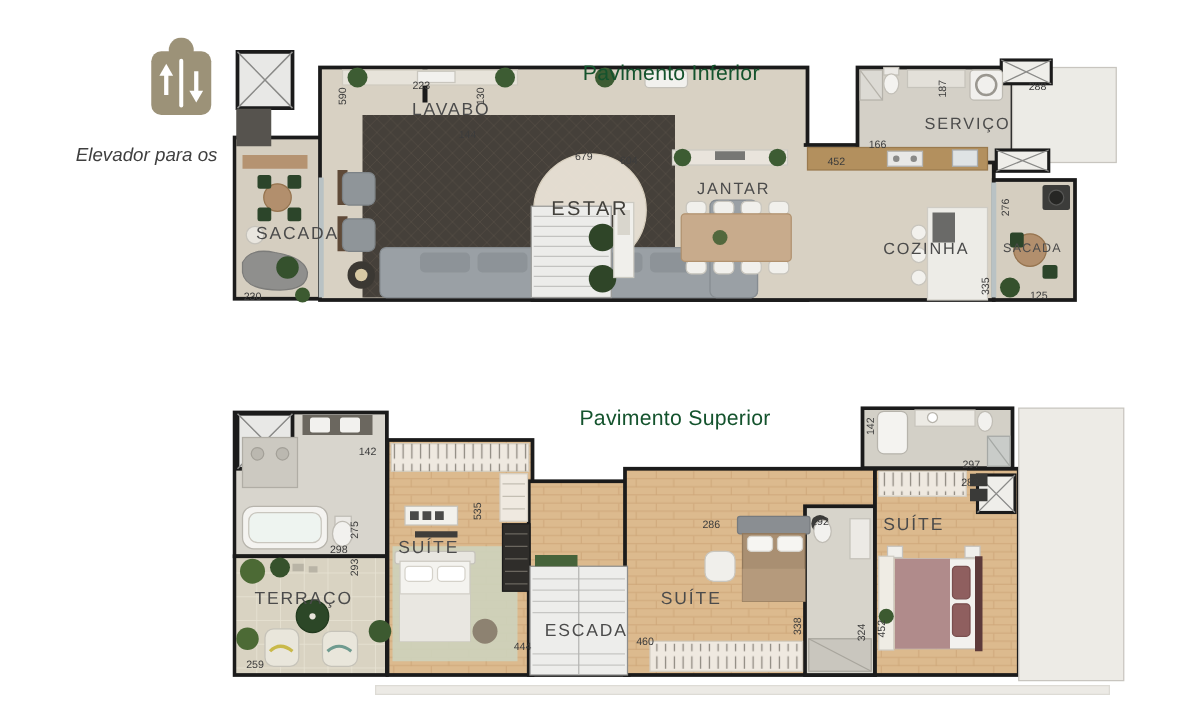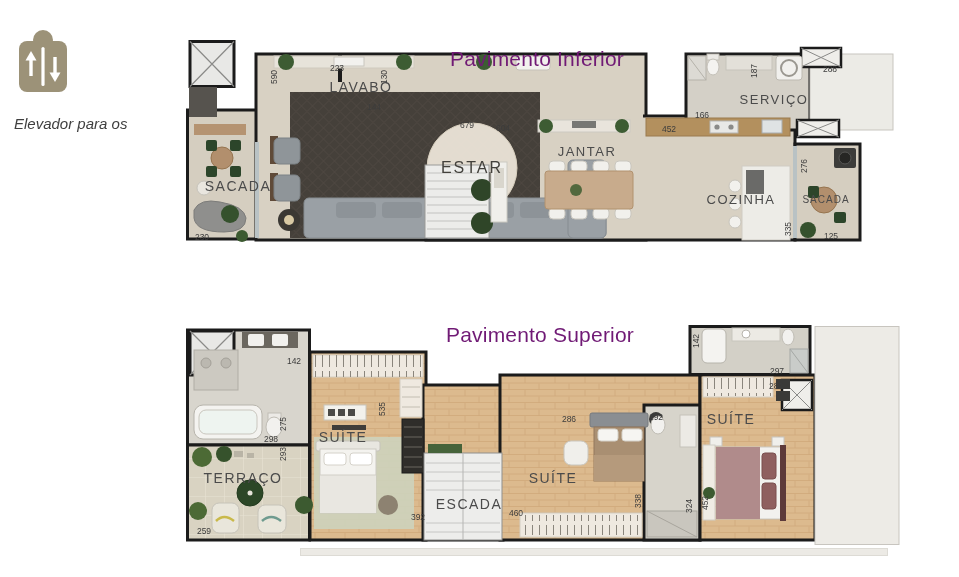--- a/index.html
+++ b/index.html
@@ -1,30 +1,30 @@
 <!DOCTYPE html>
 <html><head>
 <meta charset="utf-8">
 <style>
   html,body{margin:0;padding:0;background:#fff;}
   #canvas{position:relative;width:959px;height:577px;background:#ffffff;overflow:hidden;
           font-family:"Liberation Sans",sans-serif;}
   .plan{position:absolute;}
   .plan svg{position:absolute;left:0;top:0;}
-  .plan-title{position:absolute;transform:translate(-50%,-50%);font-size:21px;color:#701a75;
+  .plan-title{position:absolute;transform:translate(-50%,-50%);font-size:17px;color:#14532d;
               white-space:nowrap;letter-spacing:.2px;}
   .rlabel{position:absolute;transform:translate(-50%,-50%);font-size:14px;color:#4b4b4b;
           letter-spacing:1.5px;white-space:nowrap;}
   .rlabel.lg{font-size:16px;letter-spacing:2px;color:#43413c;}
   .rlabel.md{font-size:13px;}
   .rlabel.sm{font-size:10px;letter-spacing:1px;}
   .dim{position:absolute;transform:translate(-50%,-50%);font-size:8.5px;color:#3c3c3c;
        white-space:nowrap;}
   .dim.v{transform:translate(-50%,-50%) rotate(-90deg);}
-  #legend{position:absolute;left:14px;top:30px;width:160px;text-align:left;}
+  #legend{position:absolute;left:14px;top:30px;width:160px;text-align:right;}
   #legend .badge{display:inline-block;}
   #legend .caption{margin-top:10px;font-style:italic;font-size:15px;color:#3f3f3f;line-height:1.55;}
   .bottom-strip{position:absolute;left:300px;top:548px;width:588px;height:8px;
                 background:#eceae5;border:1px solid #dddbd5;box-sizing:border-box;}
 </style>
 </head>
 <body>
 
 <div id="canvas">
 
@@ -423,21 +423,21 @@
     <span class="rlabel" style="left:283px;top:179px">ESCADA</span>
     <span class="rlabel" style="left:367px;top:153px">SUÍTE</span>
     <span class="rlabel" style="left:545px;top:94px">SUÍTE</span>
 
     <span class="dim" style="left:108px;top:36px">142</span>
     <span class="dim v" style="left:97px;top:99px">275</span>
     <span class="dim" style="left:85px;top:114px">298</span>
     <span class="dim v" style="left:97px;top:129px">293</span>
     <span class="dim" style="left:18px;top:206px">259</span>
     <span class="dim v" style="left:196px;top:84px">535</span>
-    <span class="dim" style="left:232px;top:192px">392</span>
+    <span class="dim" style="left:232px;top:192px">444</span>
     <span class="dim" style="left:330px;top:188px">460</span>
     <span class="dim" style="left:383px;top:94px">286</span>
     <span class="dim" style="left:470px;top:92px">192</span>
     <span class="dim v" style="left:452px;top:176px">338</span>
     <span class="dim v" style="left:503px;top:181px">324</span>
     <span class="dim v" style="left:519px;top:178px">452</span>
     <span class="dim v" style="left:510px;top:16px">142</span>
     <span class="dim" style="left:591px;top:46px">297</span>
     <span class="dim" style="left:590px;top:61px">282</span>
   </div>

